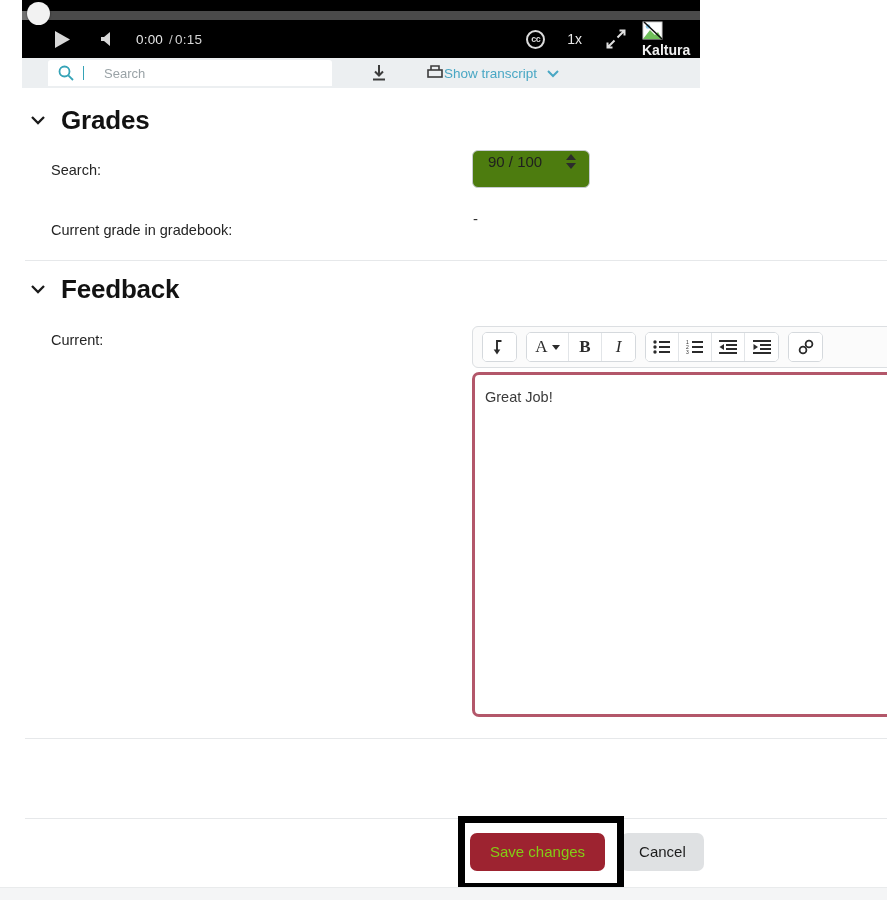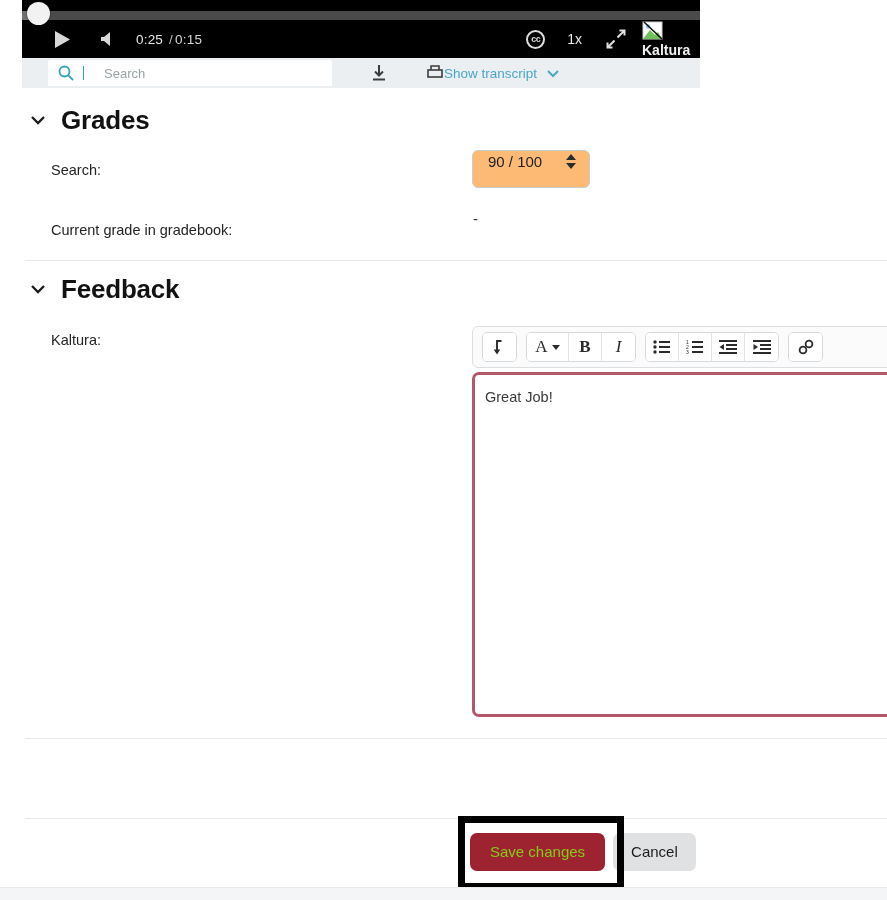--- a/index.html
+++ b/index.html
@@ -212,21 +212,21 @@
   .lbl-grade   { top: 161px; }
   .lbl-current { top: 221px; }
   .lbl-feedback{ top: 331px; }
 
   .grade-input {
     position: absolute;
     left: 472px; top: 150px;
     width: 118px; height: 38px;
     border: 1px solid #c7ccd1;
     border-radius: 6px;
-    background: #fdba74;
+    background: #4d7c0f;
     display: flex;
     align-items: center;
     justify-content: space-between;
     padding: 0 13px 16px 15px;
   }
   .grade-val {
     font-size: 15px;
     color: #1f1f1f;
     white-space: nowrap;
   }
@@ -343,21 +343,21 @@
     line-height: 16px;
     white-space: nowrap;
   }
   .btn-cancel {
     background: #dfe1e3;
     color: #1c1c1c;
     font-size: 15px;
     border-radius: 7px;
     padding: 11px 18px;
     line-height: 16px;
-    margin-left: 8px;
+    margin-left: 16px;
     white-space: nowrap;
   }
   .annot-box {
     position: absolute;
     left: 458px; top: 816px;
     width: 166px;
     height: 74px;
     border: 7px solid #000000;
     background: transparent;
     pointer-events: none;
@@ -387,21 +387,21 @@
           <svg width="17" height="19" viewBox="0 0 17 19" aria-hidden="true">
             <polygon points="1,1 16,9.5 1,18" fill="#d8d8d8"></polygon>
           </svg>
         </div>
         <div class="ctrl-btn vol-btn">
           <svg width="15" height="16" viewBox="0 0 15 16" aria-hidden="true">
             <polygon points="10,1 4,6 1,6 1,10 4,10 10,15" fill="#d8d8d8"></polygon>
           </svg>
         </div>
         <div class="time-txt">
-          <span>0:25</span><span class="time-sep">/</span><span class="time-total">0:15</span>
+          <span>0:00</span><span class="time-sep">/</span><span class="time-total">0:15</span>
         </div>
 
         <div class="ctrl-right">
           <div class="cc-icon">cc</div>
           <div class="speed-txt">1x</div>
           <div class="fs-icon">
             <svg width="20" height="20" viewBox="0 0 20 20" aria-hidden="true">
               <path d="M11.5 8.5 L18 2 M13.5 1.5 L18.5 1.5 L18.5 6.5" stroke="#e0e0e0" stroke-width="2" fill="none"></path>
               <path d="M8.5 11.5 L2 18 M6.5 18.5 L1.5 18.5 L1.5 13.5" stroke="#e0e0e0" stroke-width="2" fill="none"></path>
             </svg>
@@ -481,21 +481,21 @@
 
   <div class="section-head feedback-head">
     <span class="sect-chev">
       <svg width="16" height="16" viewBox="0 0 16 16" aria-hidden="true">
         <polyline points="2,5 8,11 14,5" stroke="#1a1a1a" stroke-width="2.3" fill="none"></polyline>
       </svg>
     </span>
     <span class="sect-title">Feedback</span>
   </div>
 
-  <div class="field-label lbl-feedback">Kaltura:</div>
+  <div class="field-label lbl-feedback">Current:</div>
 
   <div class="editor-toolbar">
     <div class="tb-group">
       <div class="tb-btn">
         <svg width="15" height="17" viewBox="0 0 15 17" aria-hidden="true">
           <path d="M9.5 2 L5 2 L5 12" stroke="#2b2b2b" stroke-width="1.9" fill="none"></path>
           <polygon points="1.7,10.5 8.3,10.5 5,15.5" fill="#2b2b2b"></polygon>
         </svg>
       </div>
     </div>

